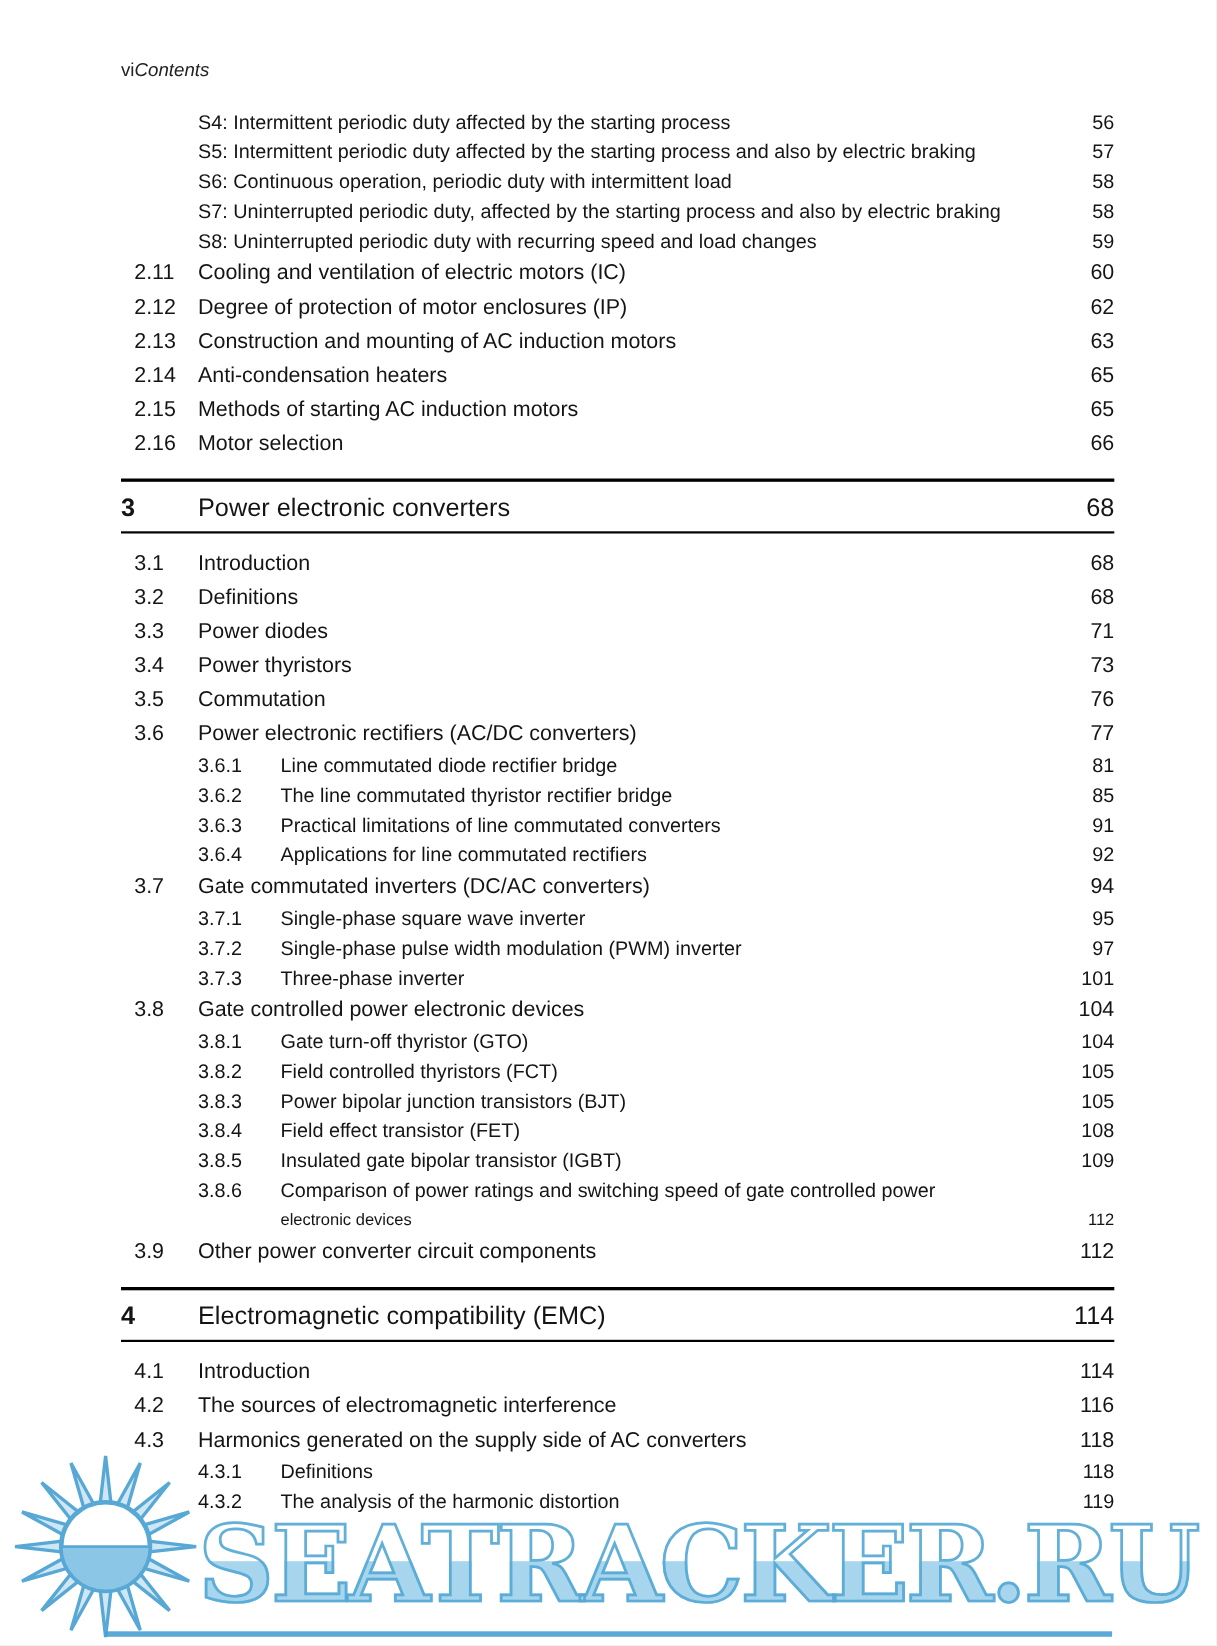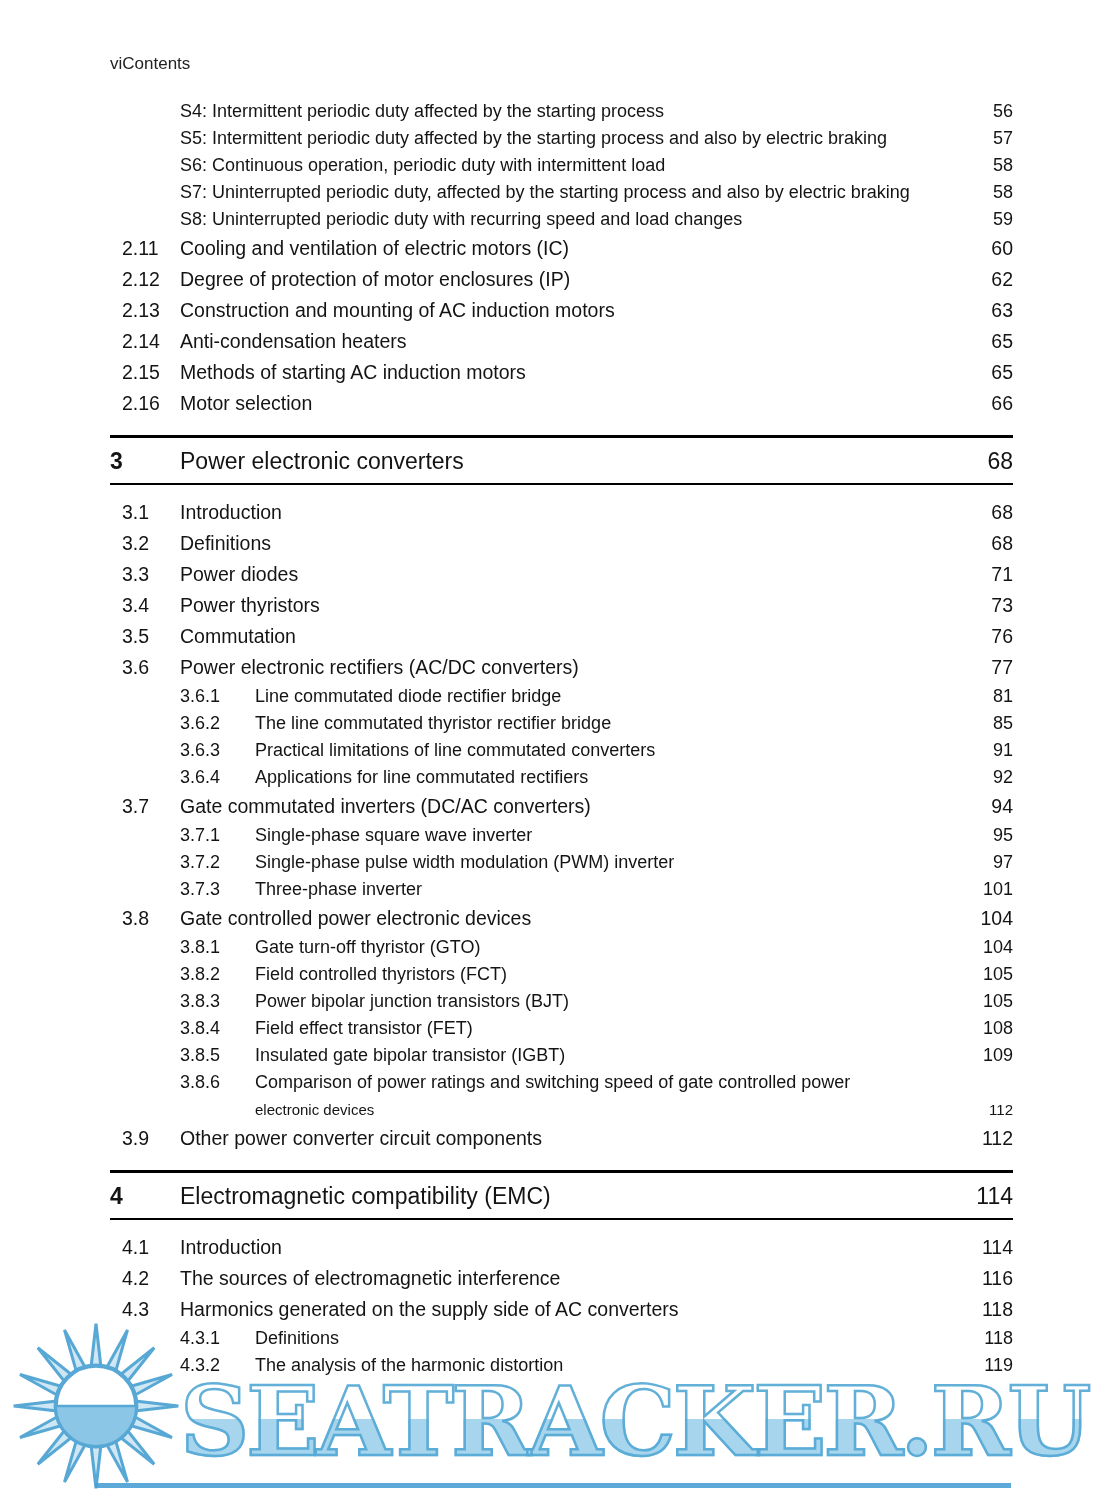--- a/index.html
+++ b/index.html
@@ -4,21 +4,21 @@
 <style>
   html,body{margin:0;padding:0;background:#e8e8e8;}
   .page{
     position:relative;width:1106px;height:1496px;background:#ffffff;
     font-family:"Liberation Sans",sans-serif;color:#141414;overflow:hidden;
     margin:0 auto;
   }
   .content{position:absolute;left:110px;right:93px;top:54px;}
   .pg-header{font-size:17px;margin-bottom:24px;color:#222;}
   .pg-header .folio{}
-  .pg-header .ititle{}
+  .pg-header .ititle{font-style:italic;}
 
   .row{display:flex;align-items:baseline;}
   .row .pagenum{margin-left:auto;padding-left:10px;white-space:nowrap;}
   .row .label{white-space:normal;}
 
   .s{font-size:18px;line-height:27px;padding-left:70px;}
 
   .l1{font-size:19.5px;line-height:31px;padding-left:12px;align-items:flex-end;}
   .l1 .num{flex:0 0 58px;}
 

